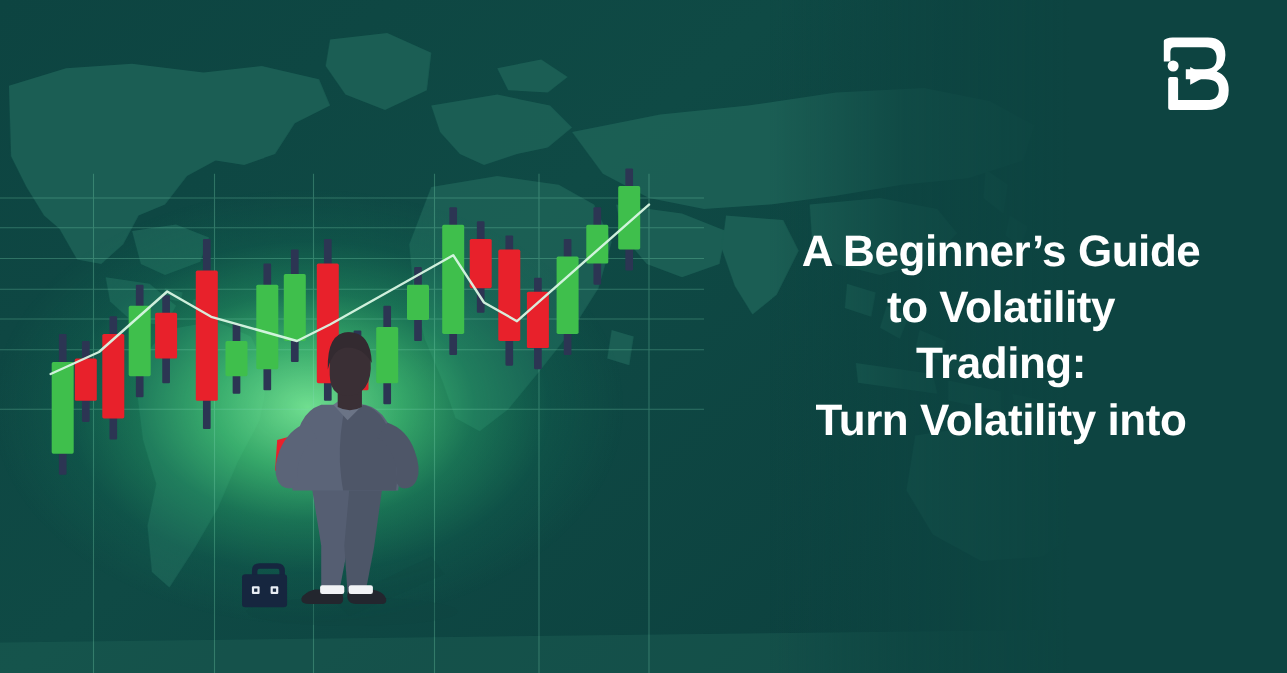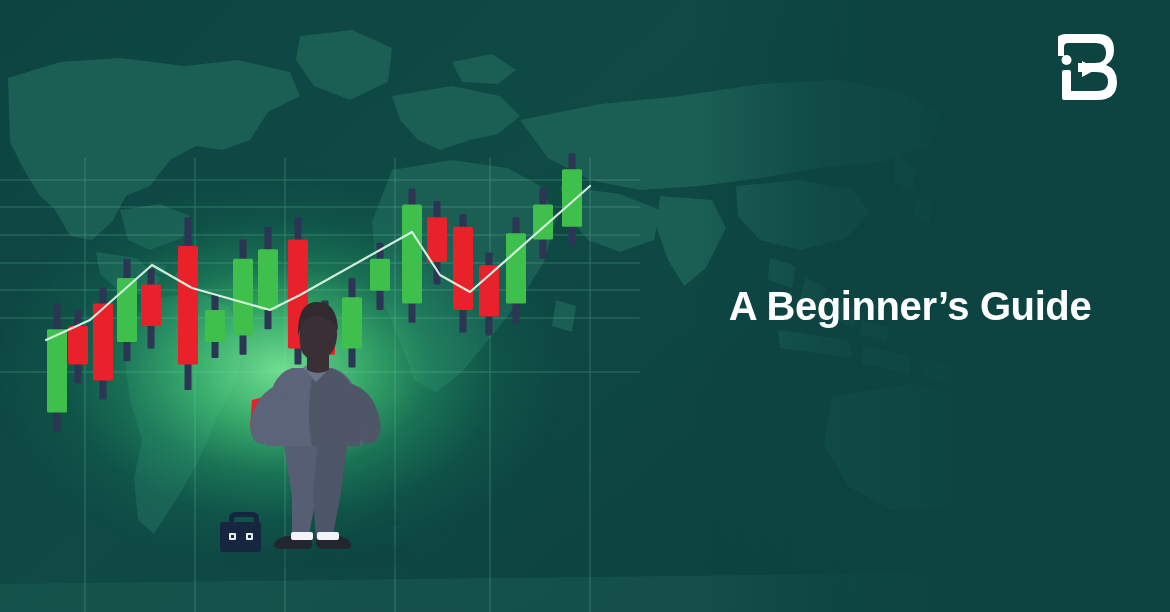--- a/index.html
+++ b/index.html
@@ -211,20 +211,23 @@
 
       <path d="M300 330 q0 -28 17 -28 q18 0 20 26 q1 16 -5 24 q-6 8 -16 8 q-11 0 -15 -10 q-2 -8 -1 -20 z" fill="#3a2f35"></path>
       <path d="M298 336 q-1 -34 19 -34 q20 0 21 28 q-8 -14 -22 -14 q-13 0 -18 20 z" fill="#332a30"></path>
     </svg>
   </div>
 
   <div class="right-fade"></div>
 
   <div class="title-block">
     <div class="title-line">A Beginner’s Guide</div>
+    <div class="title-line">to Volatility</div>
+    <div class="title-line">Trading:</div>
+    <div class="title-line">Turn Volatility into</div>
   </div>
 
   <div class="logo">
     <svg viewBox="0 0 70 74" xmlns="http://www.w3.org/2000/svg" aria-hidden="true">
 
       <circle cx="8.5" cy="30" r="5" fill="#ffffff"></circle>
 
       <rect x="4" y="40" width="9" height="30" rx="2" fill="#ffffff"></rect>
 
       <path d="M10 4 h30 q16 0 16 16 q0 10 -8 15 q11 4 11 17 q0 18 -20 18 h-29 v-9 h29 q11 0 11 -9.5

